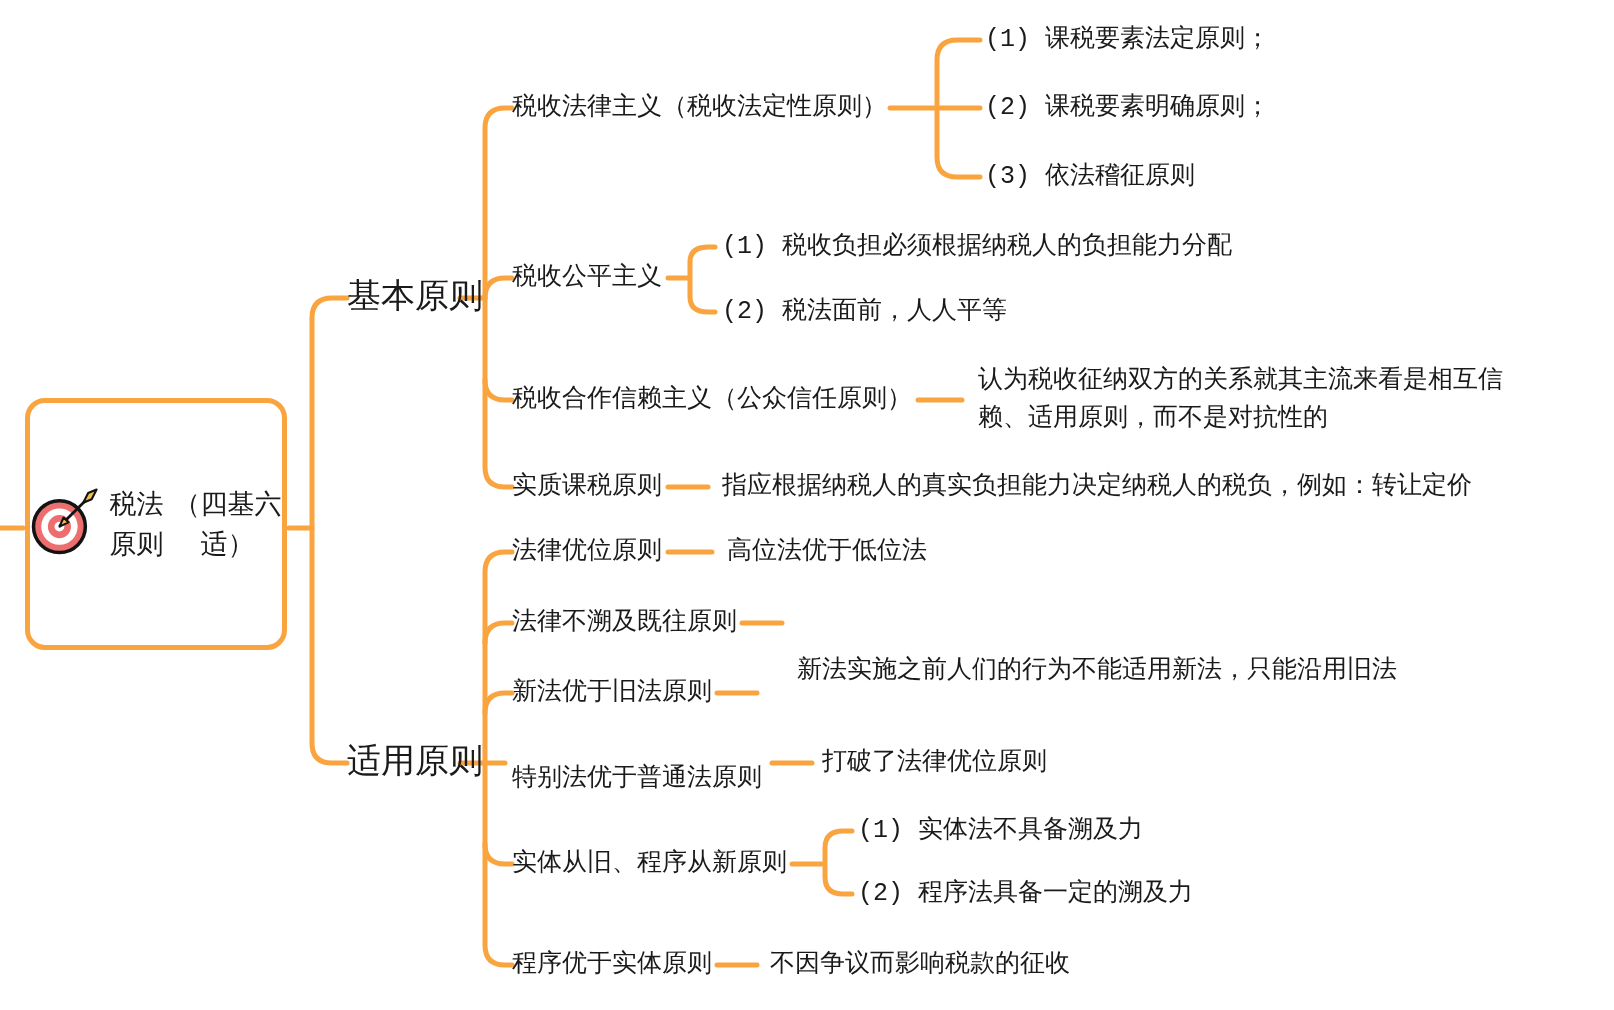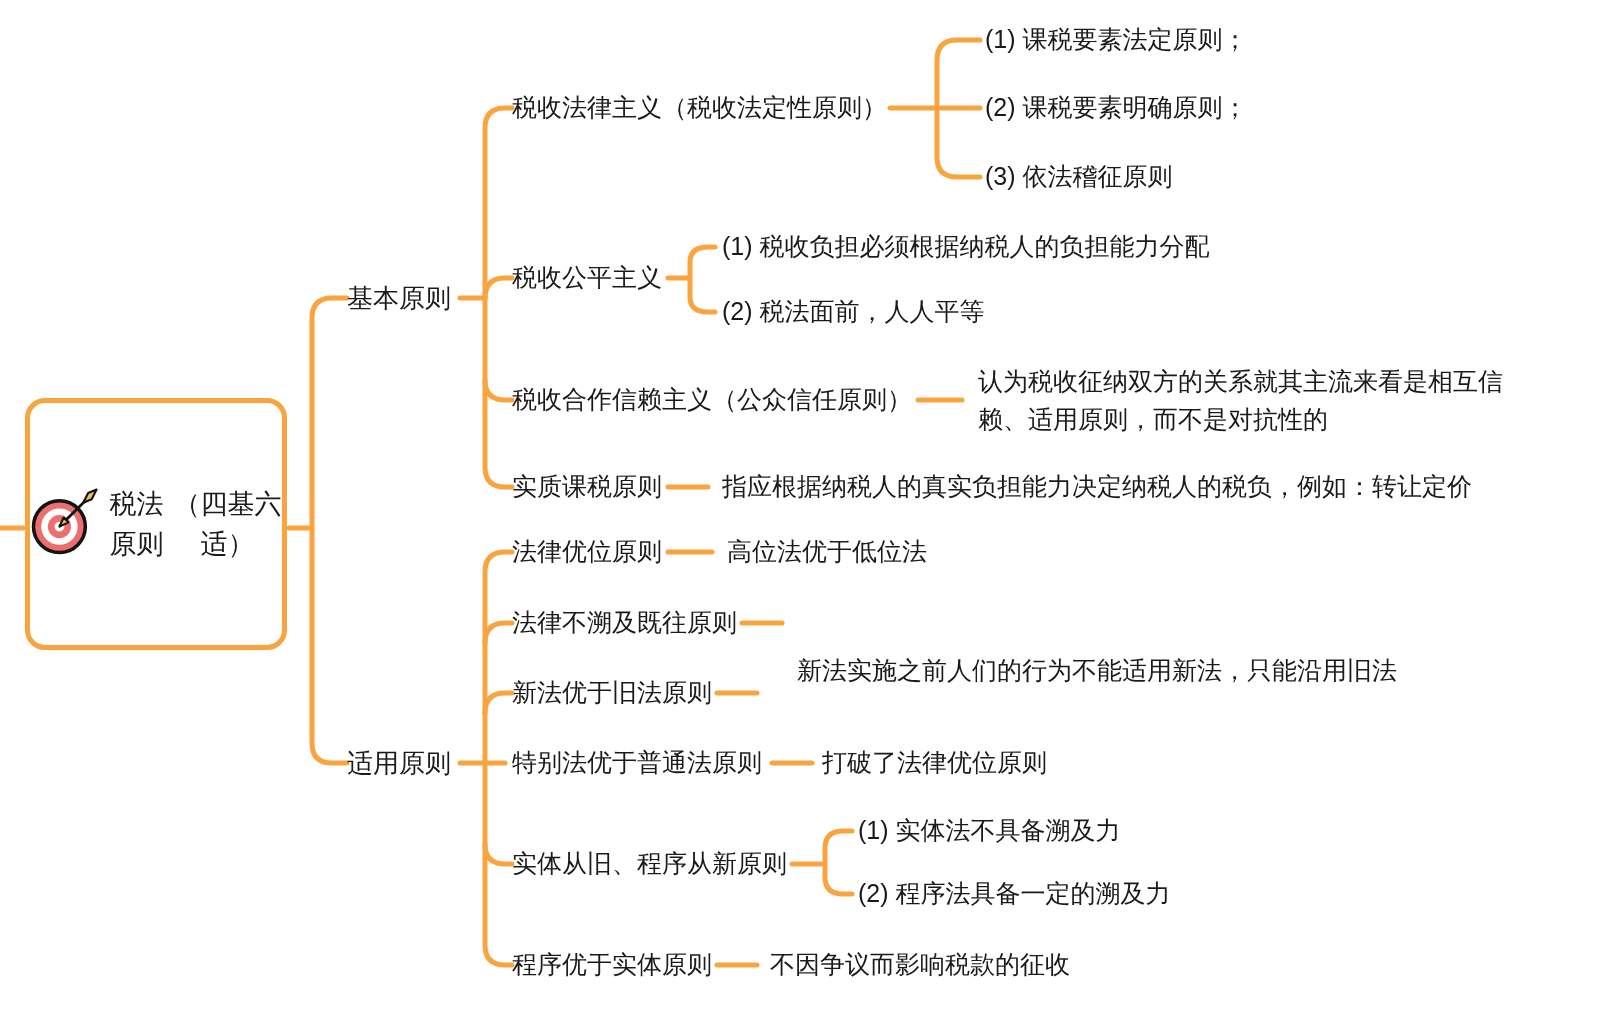--- a/index.html
+++ b/index.html
@@ -4,23 +4,23 @@
 <style>
   html,body{margin:0;padding:0;background:#fff;}
   .canvas{
     position:relative;width:1614px;height:1010px;background:#ffffff;
     font-family:"Liberation Sans",sans-serif;color:#1a1a1a;overflow:hidden;
   }
   .links{position:absolute;left:0;top:0;width:1614px;height:1010px;}
   .links path{fill:none;stroke:#F9A43F;stroke-width:5;stroke-linecap:round;stroke-linejoin:round;}
   .topic{
     position:absolute;transform:translateY(-50%);
-    font-size:25px;white-space:nowrap;line-height:1.25;letter-spacing:0px;
+    font-size:25px;white-space:nowrap;line-height:1.25;letter-spacing:0px;font-family:Liberation Mono, monospace;
   }
-  .branch-label{font-size:26px;}
+  .branch-label{font-size:34px;}
   .note-wrap{white-space:normal;width:540px;line-height:38px;}
   .root-node{
     position:absolute;left:25px;top:398px;width:262px;height:252px;
     border:5px solid #F9A43F;border-radius:20px;background:#fff;
     box-sizing:border-box;display:flex;flex-direction:row;align-items:center;justify-content:center;
   }
   .root-icon{width:104px;height:104px;margin-bottom:6px;}
   .root-title{font-size:27px;line-height:40px;text-align:center;}
 </style>
 </head>
@@ -89,21 +89,21 @@
   <div class="topic" style="left:722px;top:487px;">指应根据纳税人的真实负担能力决定纳税人的税负，例如：转让定价</div>
 
   <div class="topic" style="left:512px;top:552px;">法律优位原则</div>
   <div class="topic" style="left:727px;top:552px;text-align:center;">高位法优于低位法</div>
 
   <div class="topic" style="left:512px;top:623px;">法律不溯及既往原则</div>
   <div class="topic" style="left:797px;top:623px;margin-top:48px;">新法实施之前人们的行为不能适用新法，只能沿用旧法</div>
 
   <div class="topic" style="left:512px;top:693px;">新法优于旧法原则</div>
 
-  <div class="topic" style="left:512px;top:763px;text-align:right;">特别法优于普通法原则</div>
+  <div class="topic" style="left:512px;top:779px;text-align:right;">特别法优于普通法原则</div>
   <div class="topic" style="left:822px;top:763px;">打破了法律优位原则</div>
 
   <div class="topic" style="left:512px;top:864px;">实体从旧、程序从新原则</div>
   <div class="topic" style="left:858px;top:831px;">(1) 实体法不具备溯及力</div>
   <div class="topic" style="left:858px;top:894px;">(2) 程序法具备一定的溯及力</div>
 
   <div class="topic" style="left:512px;top:965px;">程序优于实体原则</div>
   <div class="topic" style="left:770px;top:965px;">不因争议而影响税款的征收</div>
 
 </div>

